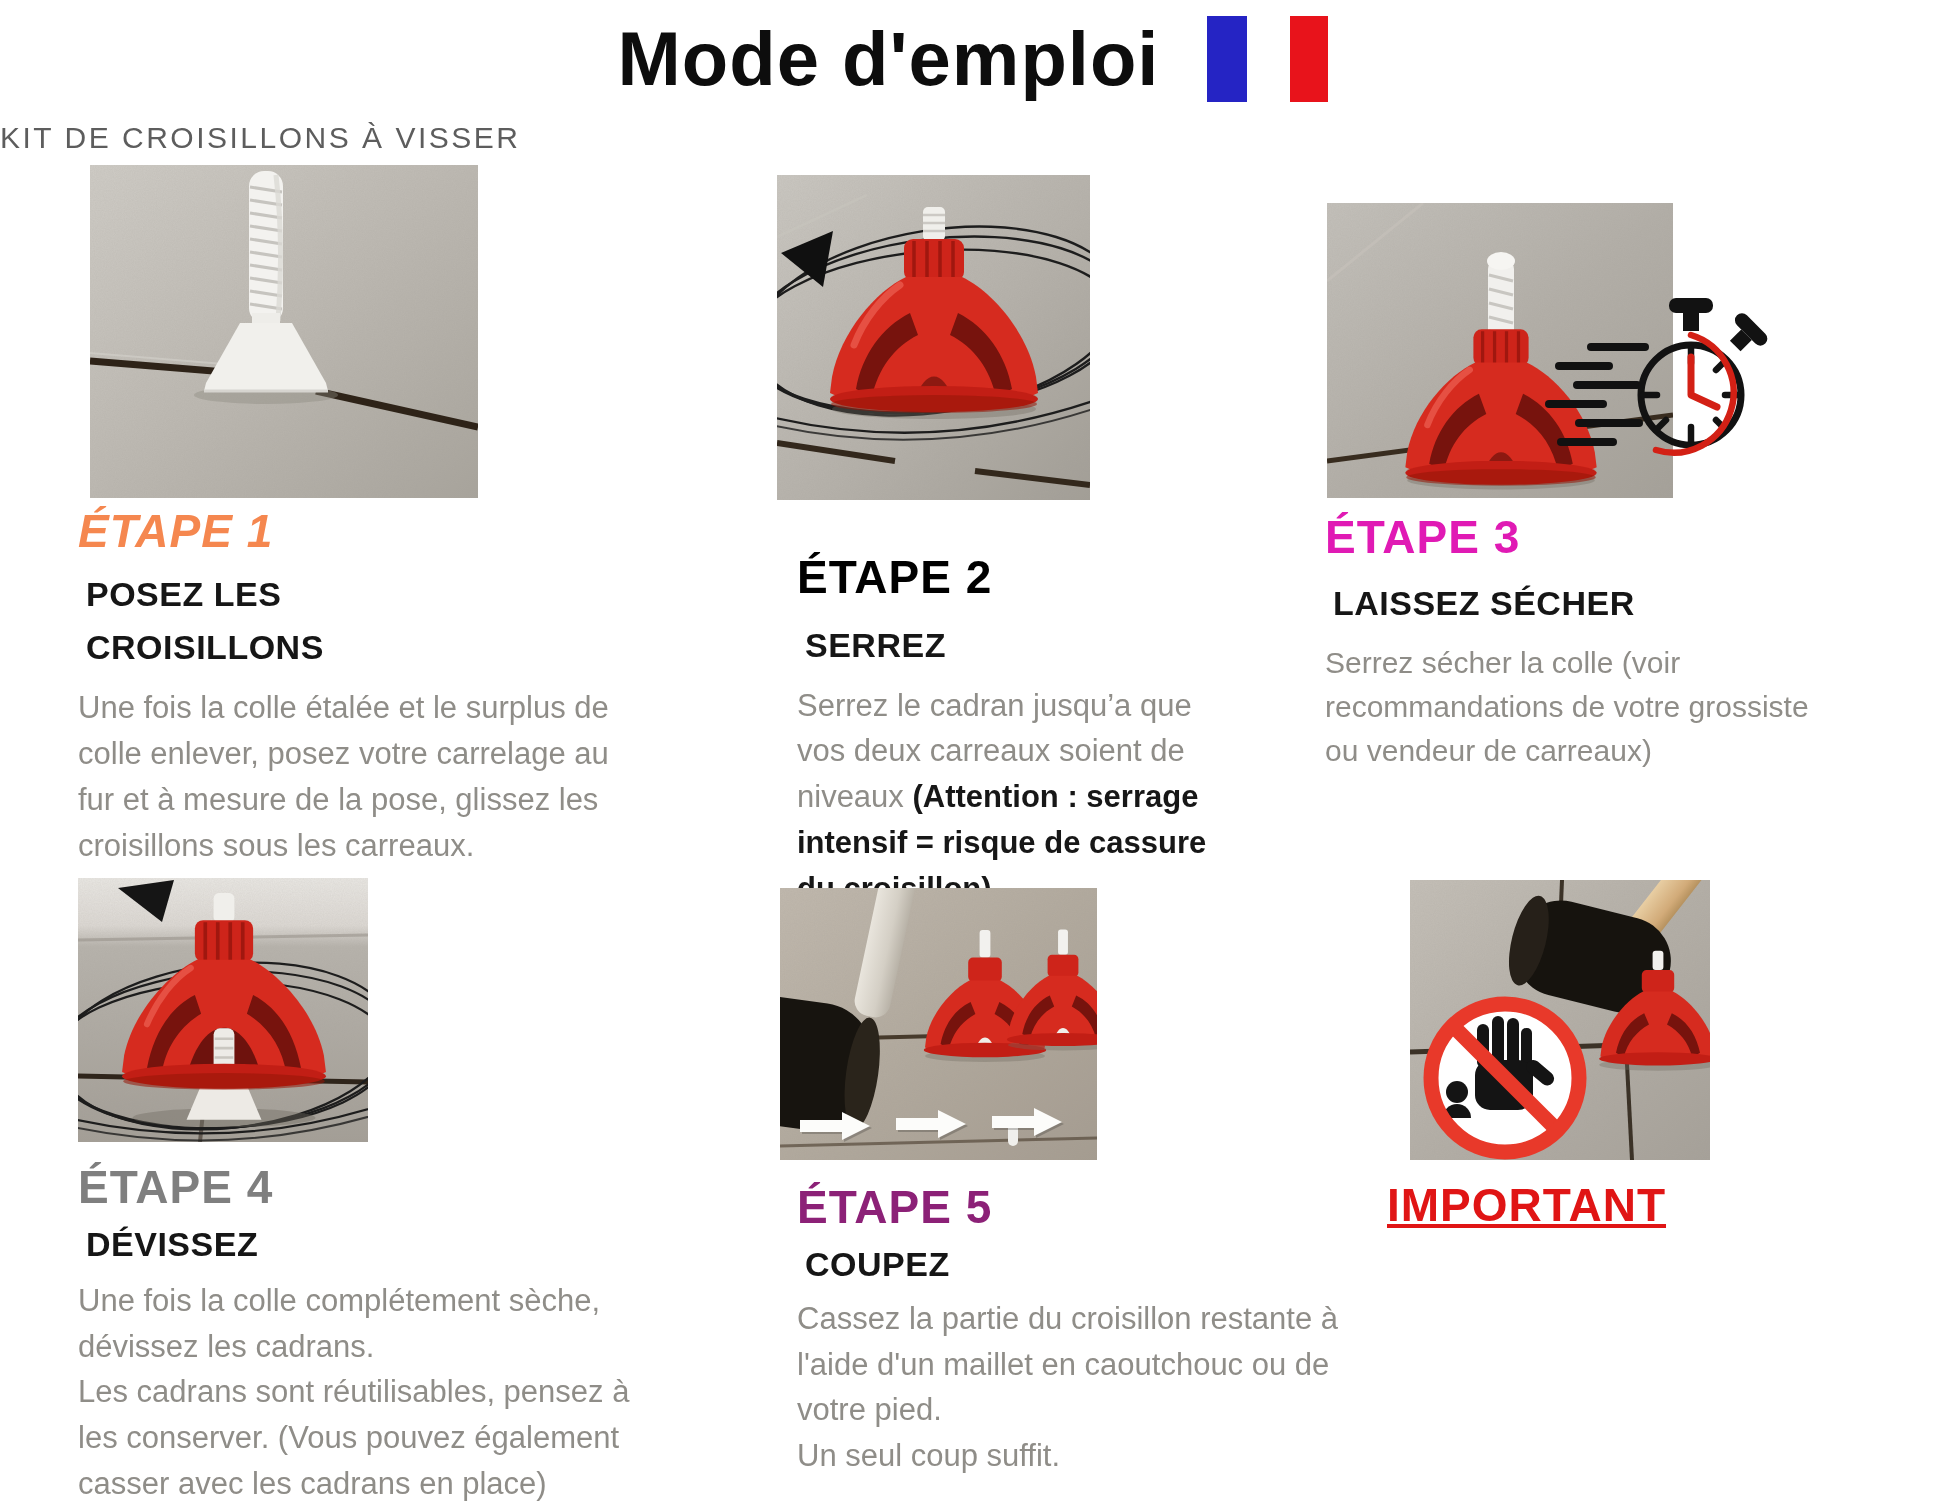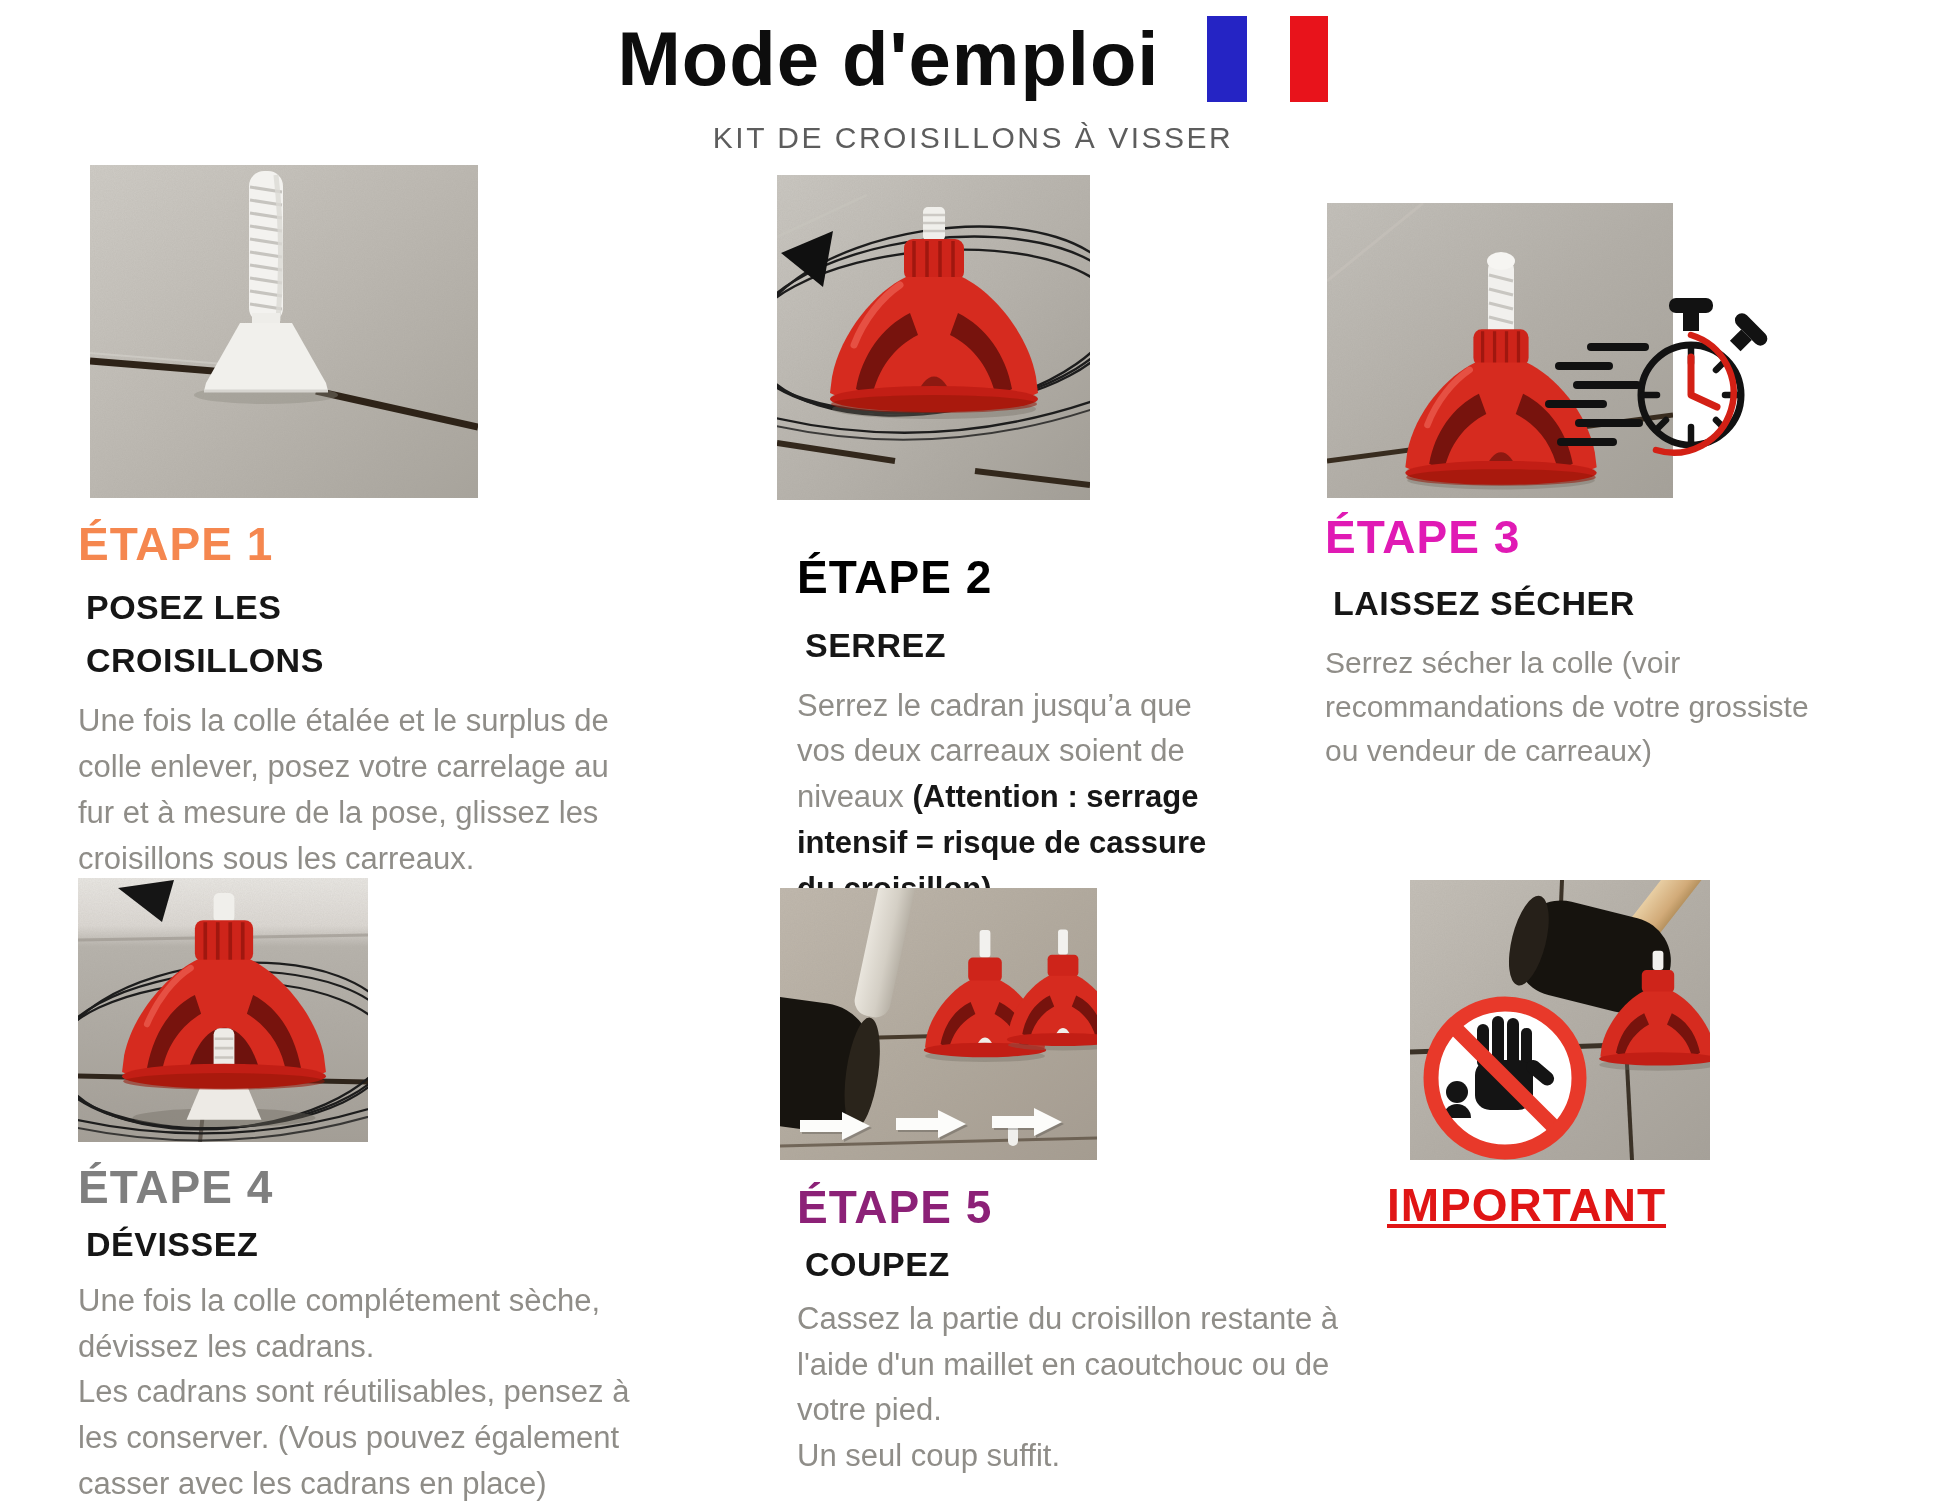--- a/index.html
+++ b/index.html
@@ -2,32 +2,32 @@
 <html><head>
 <meta charset="utf-8">
 <style>
   html,body{margin:0;padding:0;background:#ffffff;}
   body{width:1946px;height:1505px;position:relative;font-family:"Liberation Sans",sans-serif;overflow:hidden;}
 
   .header{position:absolute;top:10px;left:0;width:100%;height:96px;display:flex;justify-content:center;align-items:center;gap:48px;text-align:right;}
   .title{font-size:76px;font-weight:700;color:#0d0d0d;letter-spacing:1px;}
   .flag{display:flex;height:86px;margin-top:2px;}
   .flag div{width:40px;height:86px;}
-  .subtitle{position:absolute;top:121px;left:0;width:100%;text-align:center;font-size:30px;letter-spacing:2.5px;color:#5d5d5d;}
+  .subtitle{position:absolute;top:121px;left:0;width:100%;text-align:left;font-size:30px;letter-spacing:2.5px;color:#5d5d5d;}
 
   .cell{position:absolute;}
   .photo{margin:0;display:block;position:relative;}
   .label{font-weight:700;font-size:46px;letter-spacing:1px;line-height:1.12;margin:0;}
   .sub{font-weight:700;font-size:34px;color:#161616;letter-spacing:.5px;line-height:1.5;margin:8px;white-space:pre-line;}
   .body{font-size:31px;color:#8f8d88;line-height:1.48;margin:0;white-space:pre-line;}
   .body .bold{font-weight:700;color:#171717;}
 
   .c1{left:78px;top:165px;width:585px;}
   .c1 .photo{margin-left:12px;}
-  .c1 .label{margin-top:17px;}
+  .c1 .label{margin-top:4px;font-style:italic;}
   .c1 .sub{margin-top:10px;line-height:1.58;}
   .c1 .body{margin-top:10px;width:575px;}
 
   .c2{left:797px;top:175px;width:540px;}
   .c2 .photo{margin-left:-20px;}
   .c2 .label{margin-top:10px;}
   .c2 .sub{margin-top:16px;}
   .c2 .body{margin-top:12px;width:450px;}
 
   .c3{left:1325px;top:203px;width:520px;}

